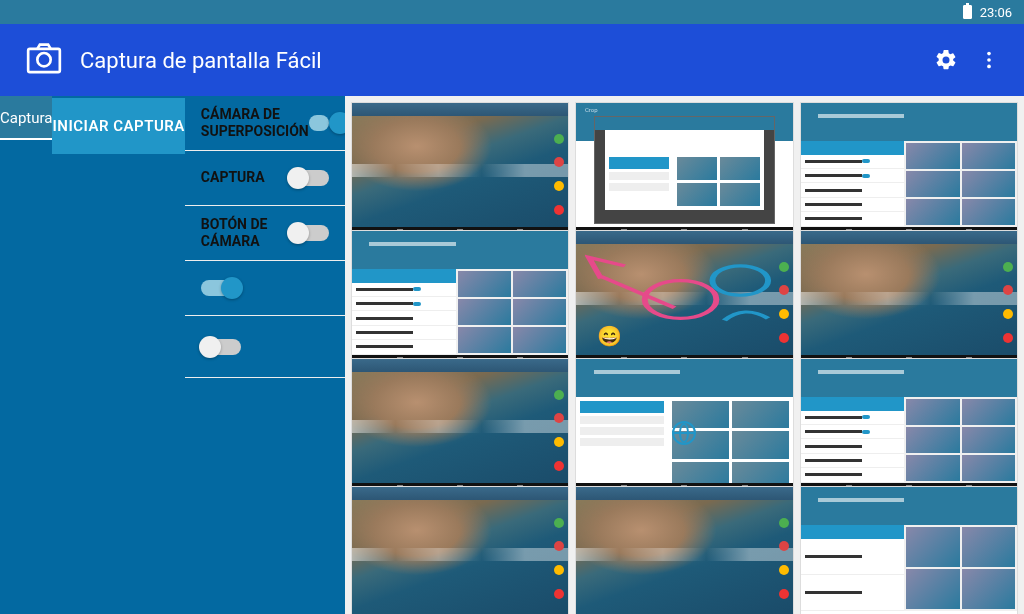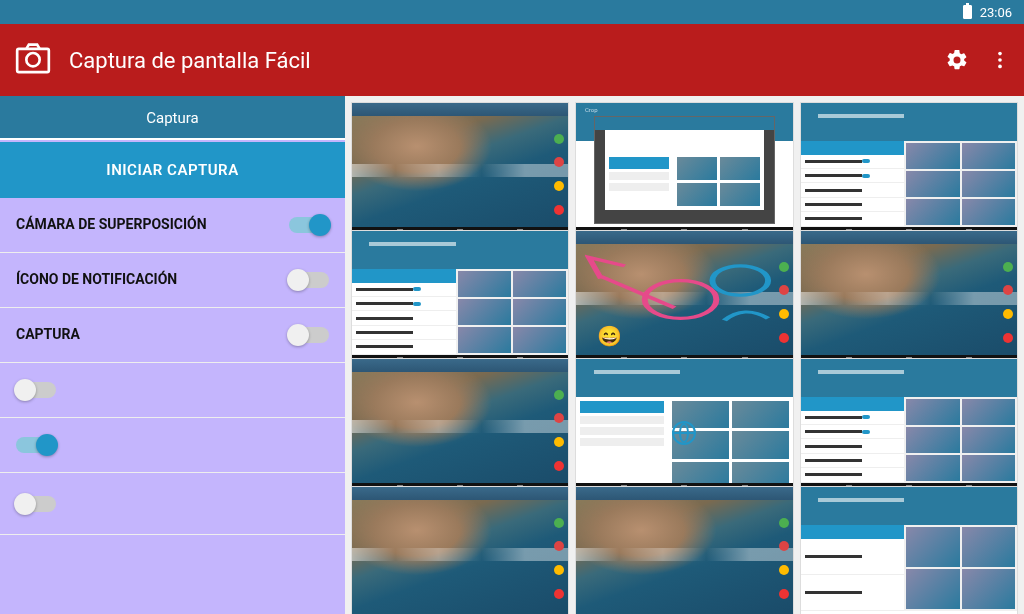--- a/index.html
+++ b/index.html
@@ -22,38 +22,38 @@
     background: #fff;
     position: relative;
   }
   .battery-icon::before {
     content: ''; position: absolute; top: -3px; left: 2px;
     width: 3px; height: 2px; background: #fff;
   }
   
   .app-bar {
     height: 72px;
-    background: #b91c1c;
+    background: #1d4ed8;
     display: flex;
     align-items: center;
-    padding: 0 13px;
+    padding: 0 24px;
     color: #fff;
   }
   .app-bar .title { font-size: 22px; font-weight: 400; flex: 1; margin-left: 16px; }
   .app-bar .action-icon { margin-left: 20px; cursor: pointer; display: flex; align-items: center; justify-content: center; }
   
   .camera-icon svg { width: 40px; height: 40px; }
   
   .main { display: flex; height: calc(100% - 96px); }
   
   .sidebar {
     width: 345px;
-    background: #c4b5fd;
-    display: flex;
-    flex-direction: column;
+    background: #0369a1;
+    display: flex;
+    flex-direction: row;
     flex-shrink: 0;
   }
   
   .tabs {
     height: 44px;
     background: #2a7a9e;
     display: flex;
     align-items: stretch;
     color: #fff;
   }
@@ -231,28 +231,25 @@
     <div class="tabs">
       <div class="tab active">Captura</div>
     </div>
     <div class="primary-button">INICIAR CAPTURA</div>
     <div class="settings-list">
       <div class="setting-row">
         <span class="setting-label">CÁMARA DE SUPERPOSICIÓN</span>
         <span class="toggle on"></span>
       </div>
       <div class="setting-row">
-        <span class="setting-label">ÍCONO DE NOTIFICACIÓN</span>
-        <span class="toggle"></span>
-      </div>
-      <div class="setting-row">
         <span class="setting-label">CAPTURA</span>
         <span class="toggle"></span>
       </div>
       <div class="setting-row">
+        <span class="setting-label">BOTÓN DE CÁMARA</span>
         <span class="toggle"></span>
       </div>
       <div class="setting-row">
         <span class="toggle on"></span>
       </div>
       <div class="setting-row tall">
         <span class="toggle"></span>
       </div>
     </div>
   </aside>

